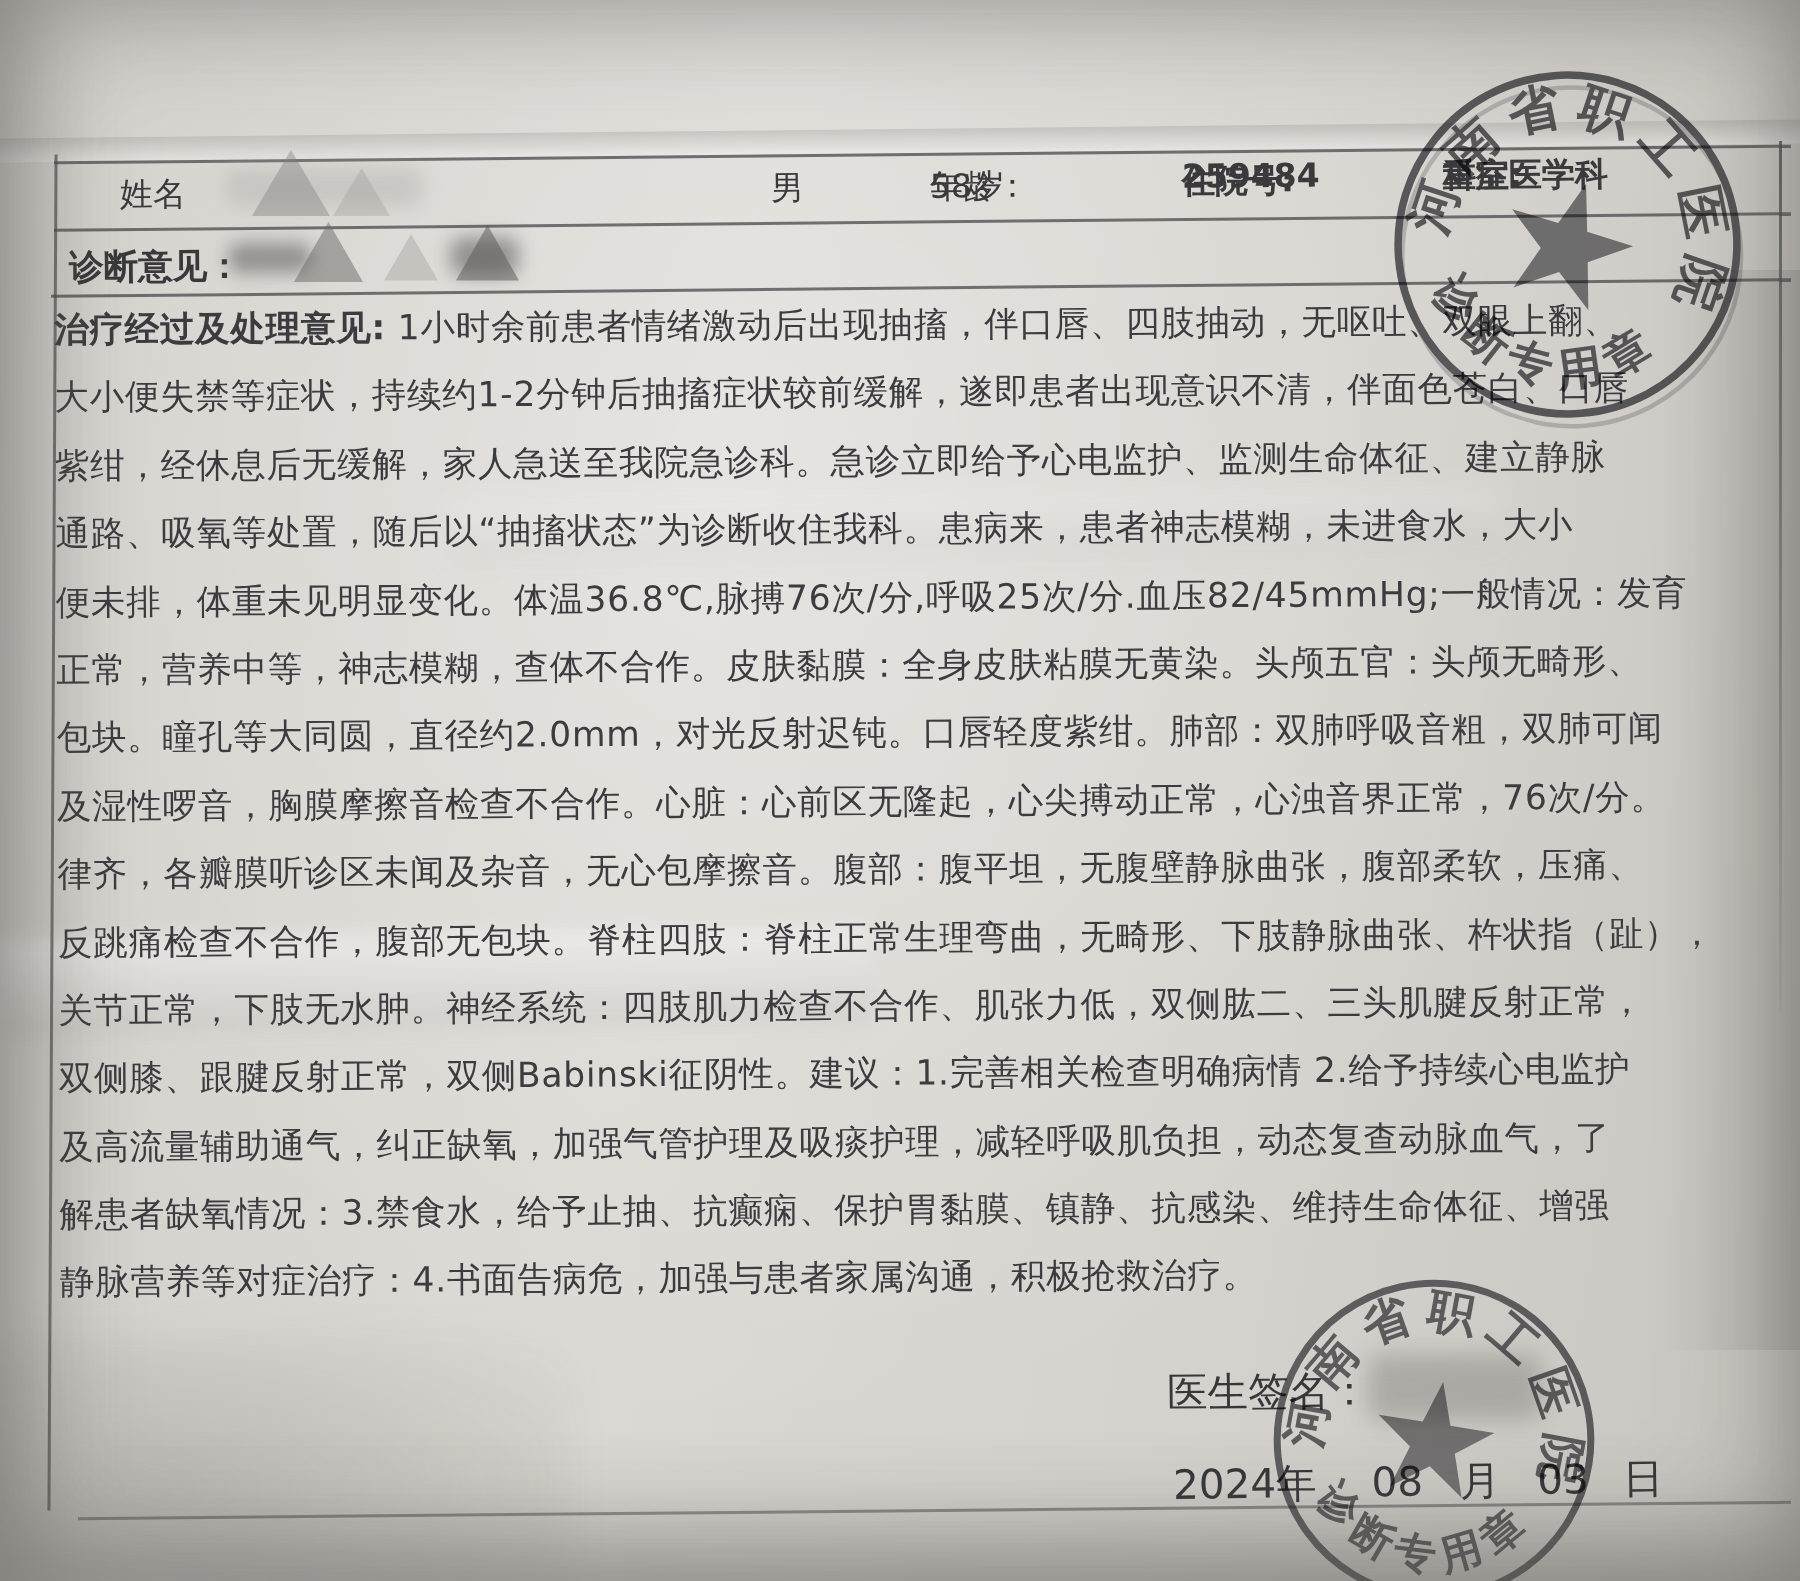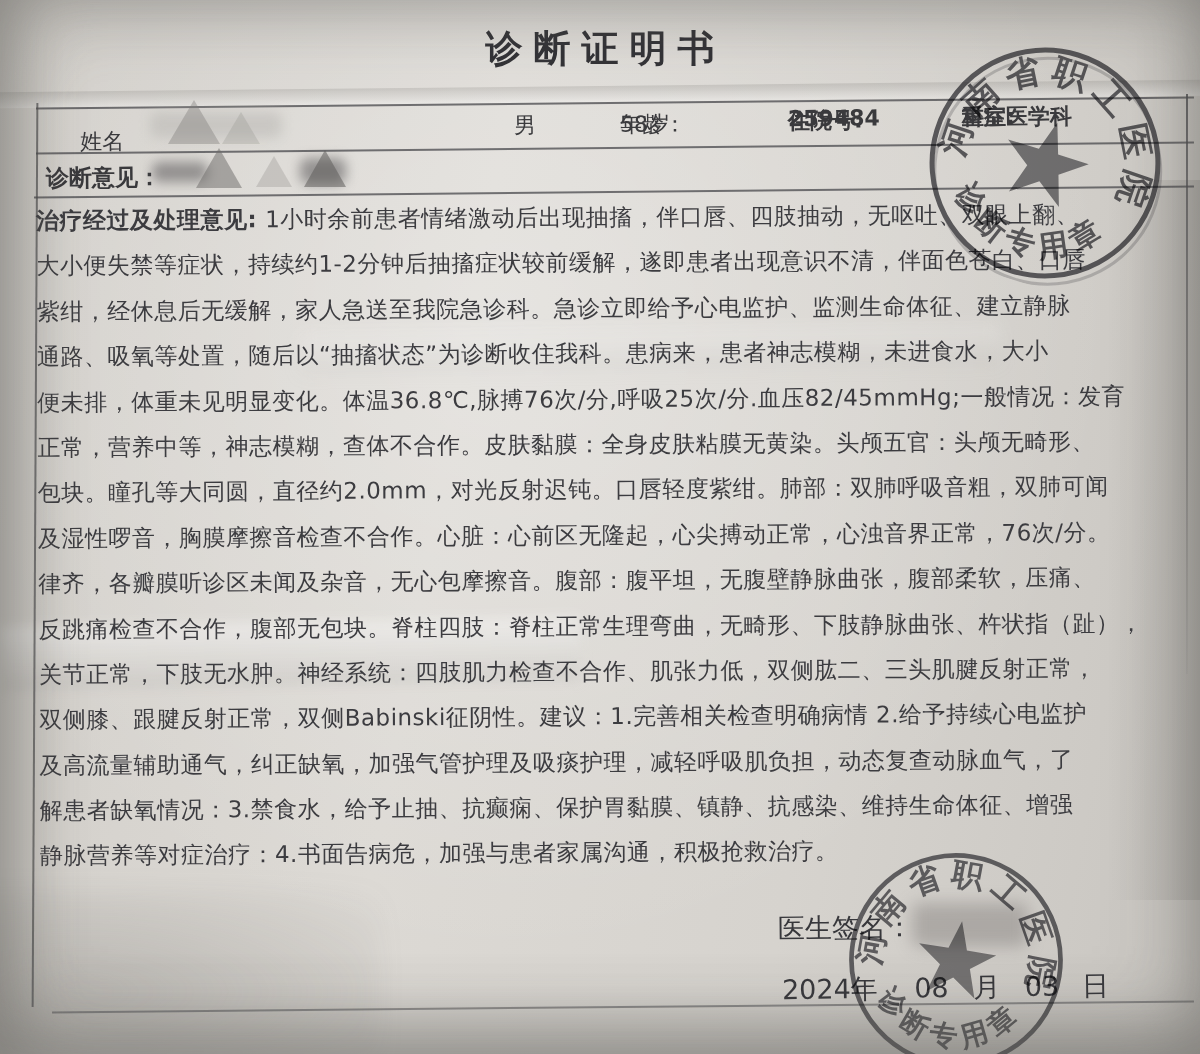--- a/index.html
+++ b/index.html
@@ -34,21 +34,21 @@
   .h3{left:34px;top:191px;width:1160px;}
   .h4{left:52px;top:1006px;width:1142px;opacity:.7;}
   .vline{position:absolute;width:2px;background:rgba(72,72,76,0.70);z-index:4;}
   .vleft{left:34px;top:103px;height:904px;transform:rotate(0.3deg);}
   .vright{left:1186px;top:94px;height:580px;
     background:linear-gradient(to bottom,rgba(72,72,76,0.8),rgba(72,72,76,0.05));}
   
   .header-row{position:absolute;left:0;top:106px;width:1200px;height:44px;z-index:5;
     transform:rotate(-0.55deg);font-size:22px;color:#3a3a3d;}
   .header-row span{position:absolute;white-space:nowrap;}
-  .f-name{left:80px;top:16px;}
+  .f-name{left:80px;top:4px;}
   .f-gender{left:514px;top:4px;}
   .f-age{left:620px;top:4px;}
   .f-adm{left:788px;top:2px;font-weight:bold;}
   .f-dept{left:962px;top:0;font-weight:bold;}
   
   .diag-row{position:absolute;left:0;top:152px;width:1200px;height:40px;z-index:5;
     transform:rotate(-0.5deg);}
   .diag-label{position:absolute;left:46px;top:6px;font-size:23px;font-weight:bold;color:#39393c;}
   
   .body-text{position:absolute;left:38px;top:195px;width:1152px;z-index:5;
@@ -87,21 +87,20 @@
 <body>
 
 <div class="page">
 
   <div class="crease c1"></div>
   <div class="crease c2"></div>
   <div class="crease c3"></div>
   <div class="crease c4"></div>
   <div class="crease c5"></div>
 
-  <h1 class="title">诊断证明书</h1>
 
   <div class="hline h1"></div>
   <div class="hline h2"></div>
   <div class="hline h3"></div>
   <div class="hline h4"></div>
   <div class="vline vleft"></div>
   <div class="vline vright"></div>
 
   <div class="header-row">
     <span class="f-name">姓名</span>

